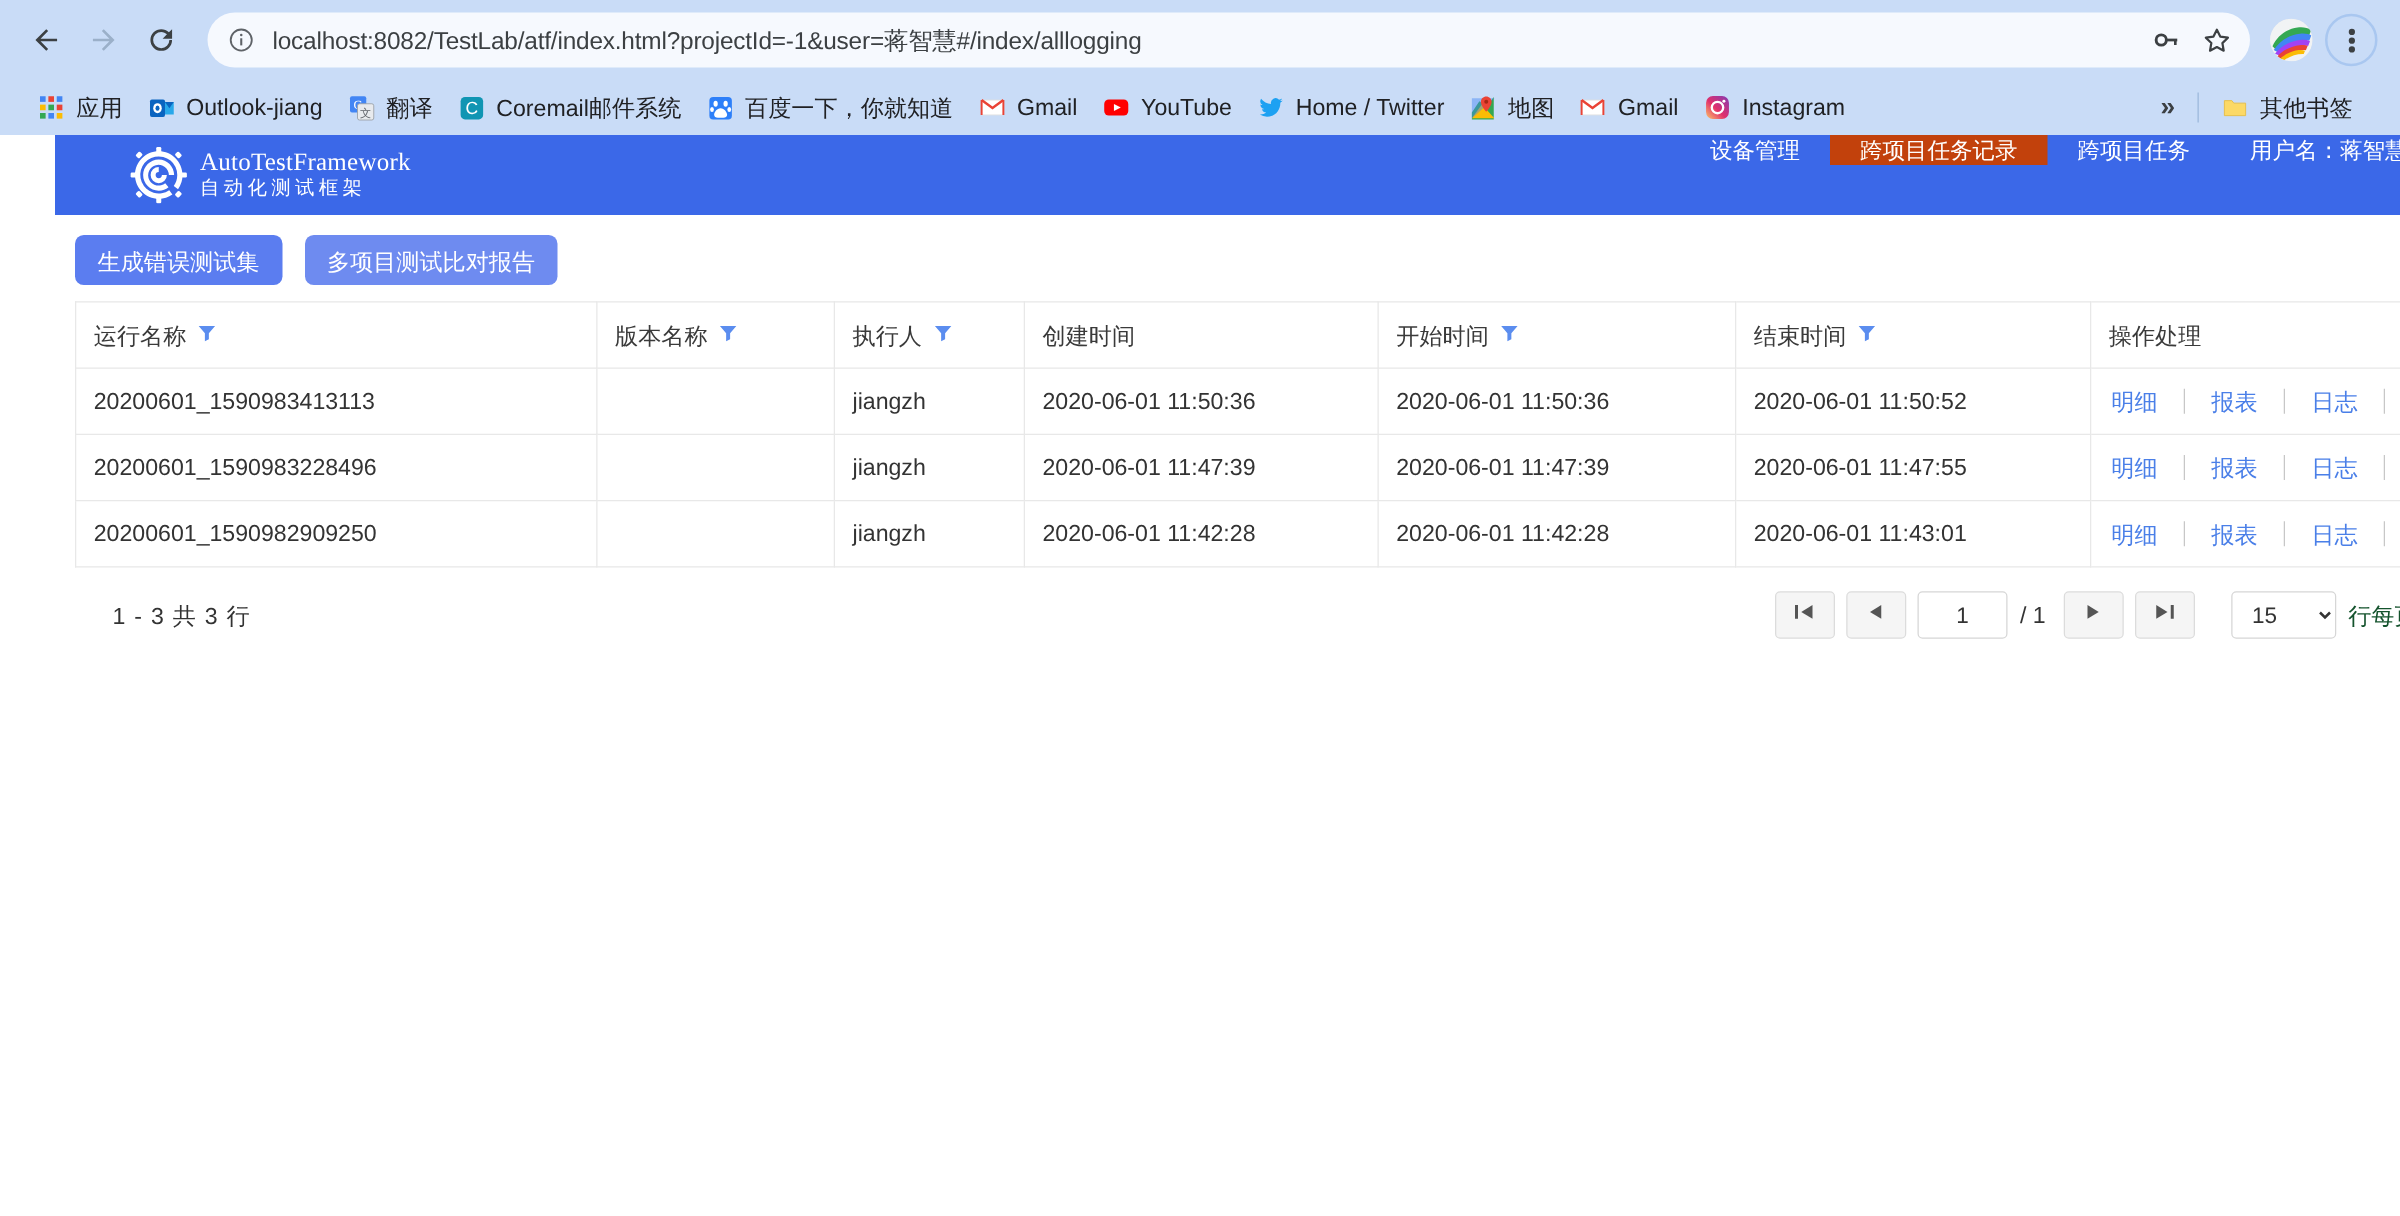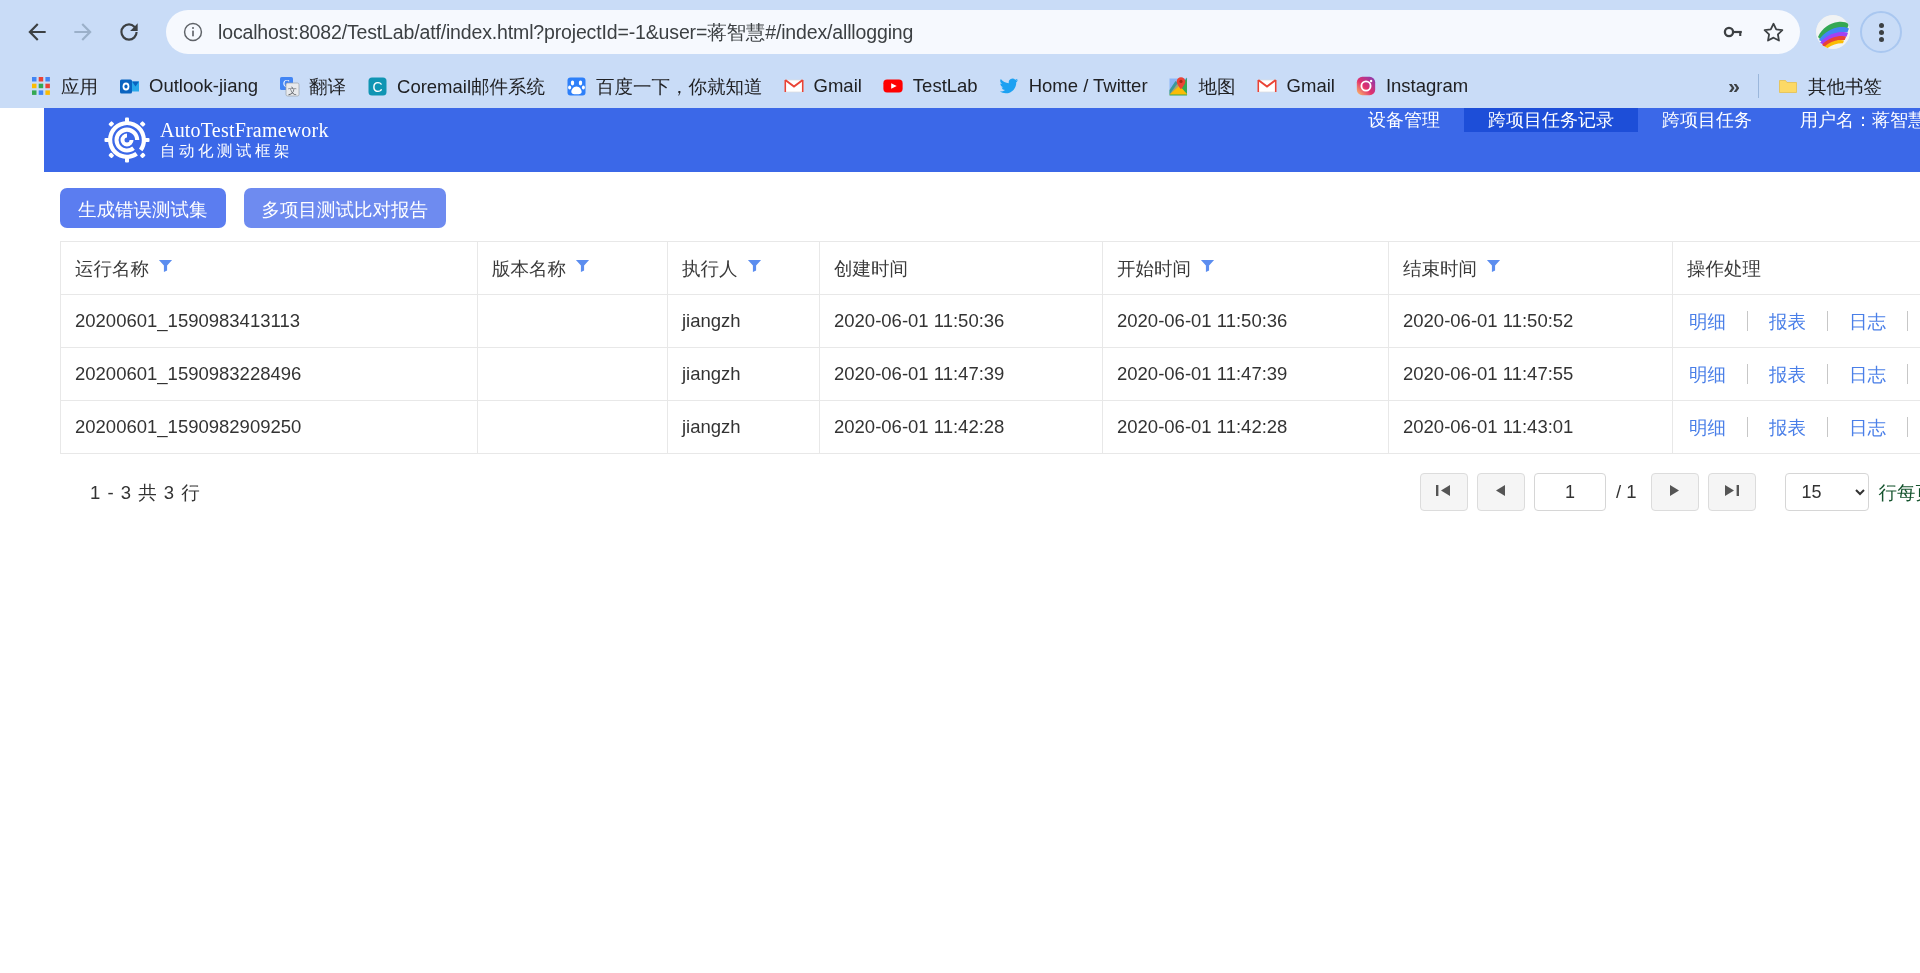--- a/index.html
+++ b/index.html
@@ -124,21 +124,21 @@
   }
   #nav-spacer { flex: 1 1 auto; }
   #app-nav { display: flex; align-items: flex-start; flex: none; }
   .nav-item {
     display: flex; align-items: center;
     padding: 0 24px;
     font-size: 18px;
     color: #ffffff;
     white-space: nowrap;
   }
-  .nav-item.active { background: #1d4ed8; }
+  .nav-item.active { background: #c2410c; }
   #nav-user { padding-right: 38px; }
 
   
   #action-bar {
     display: flex;
     align-items: center;
     padding: 16px 0 13px 16px;
     gap: 18px;
   }
   .act-btn {
@@ -171,21 +171,21 @@
     font-weight: normal;
     color: #333333;
     overflow: hidden;
     white-space: nowrap;
   }
   table#grid th {
     color: #3a3a3a;
     background: #fff;
     border-top: 1px solid #e8e8e8;
   }
-  .th-inner { display: flex; gap: 9px; }
+  .th-inner { display: flex; align-items: center; gap: 9px; }
   .filter-ico { flex: none; }
   td.col-actions { padding: 0 12px 0 16px; }
   .act-links { display: flex; align-items: center; gap: 0; }
   .act-link {
     color: #4a7fe8;
     font-size: 18.5px;
     text-decoration: none;
     cursor: pointer;
     padding: 0 2px;
   }
@@ -392,21 +392,21 @@
       <span class="bm-label">Gmail</span>
     </div>
 
     <div class="bm">
       <span class="bm-ico">
         <svg width="22" height="22" viewBox="0 0 24 24">
           <rect x="1.5" y="5" width="21" height="14" rx="4" fill="#ff0000"></rect>
           <path d="M10 9l6 3-6 3z" fill="#fff"></path>
         </svg>
       </span>
-      <span class="bm-label">TestLab</span>
+      <span class="bm-label">YouTube</span>
     </div>
 
     <div class="bm">
       <span class="bm-ico">
         <svg width="22" height="22" viewBox="0 0 24 24">
           <path d="M22 5.8c-.7.3-1.5.5-2.3.6.8-.5 1.4-1.3 1.7-2.2-.8.5-1.7.8-2.6 1a4.1 4.1 0 00-7 3.7C8.4 8.7 5.2 7 3.1 4.3a4.1 4.1 0 001.3 5.5c-.7 0-1.3-.2-1.9-.5 0 2 1.4 3.7 3.3 4.1-.6.2-1.2.2-1.9.1a4.1 4.1 0 003.8 2.9A8.2 8.2 0 012 18.1 11.6 11.6 0 008.3 20c7.5 0 11.6-6.2 11.6-11.6v-.5c.8-.6 1.5-1.3 2.1-2.1z" fill="#1da1f2"></path>
         </svg>
       </span>
       <span class="bm-label">Home / Twitter</span>
     </div>

